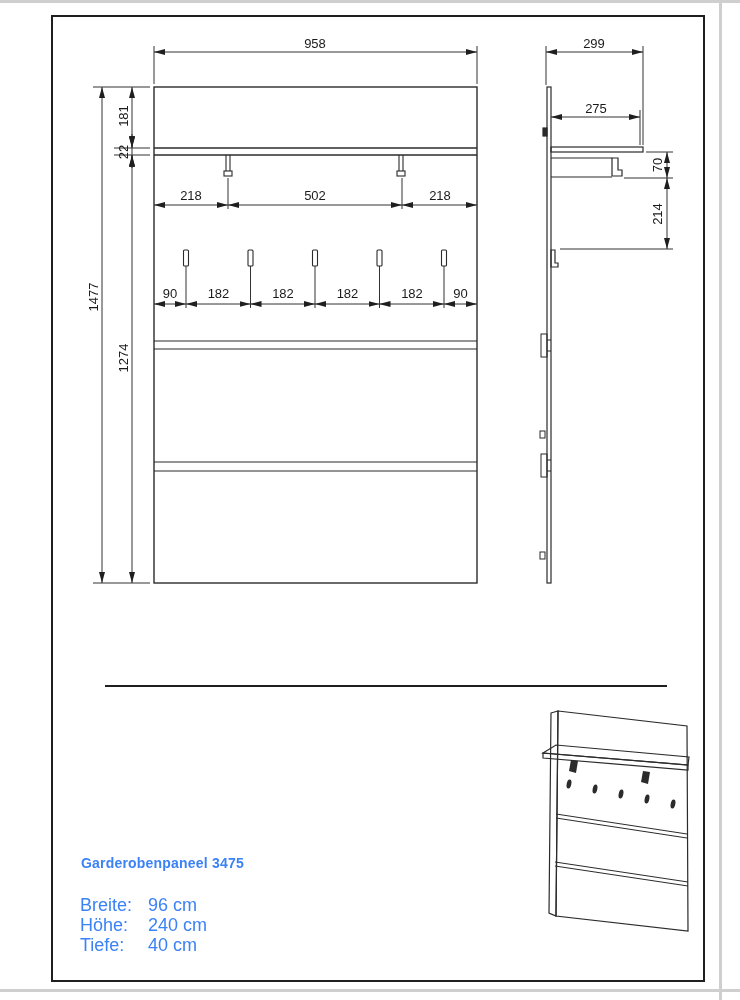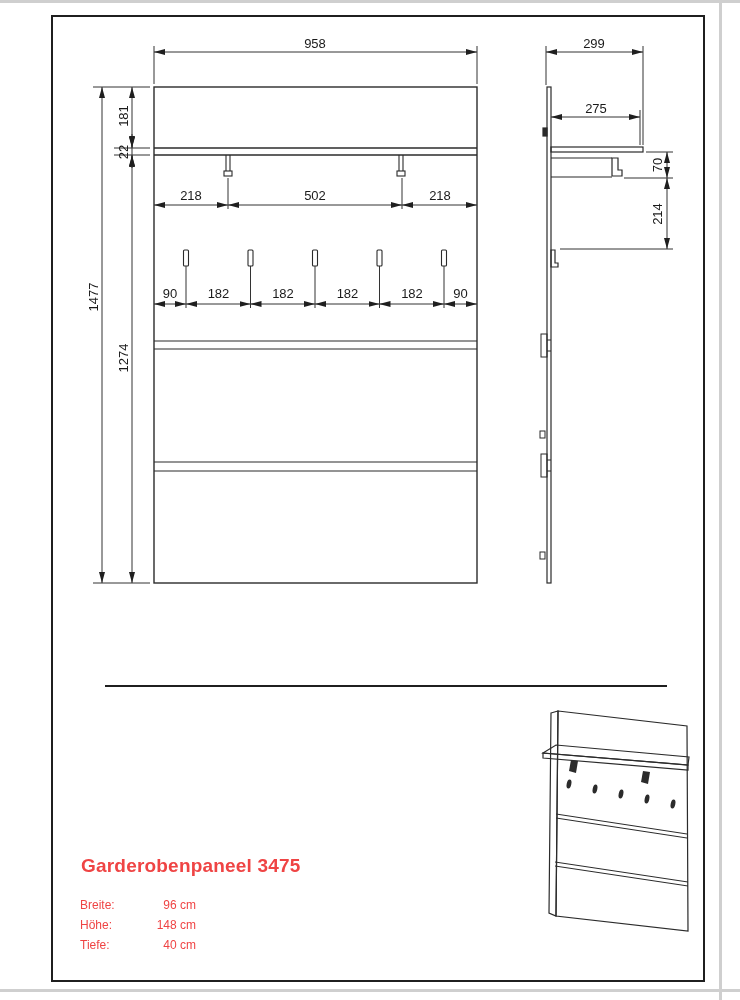--- a/index.html
+++ b/index.html
@@ -1,28 +1,28 @@
 <!DOCTYPE html>
 <html><head>
 <meta charset="utf-8">
 <style>
   html,body{margin:0;padding:0;background:#fff;}
   #page{position:relative;width:740px;height:1000px;background:#fff;overflow:hidden;
-        font-family:"Liberation Sans", sans-serif;color:#ef4444;}
+        font-family:"Liberation Sans", sans-serif;color:#3b82f6;}
   .edge{position:absolute;background:#cfcfcf;}
   #edge-top{left:0;top:0;width:740px;height:3px;}
   #edge-right{left:719px;top:0;width:3px;height:1000px;}
   #edge-bottom{left:0;top:989px;width:740px;height:3px;}
   #sheet-border{position:absolute;left:51px;top:15px;width:650px;height:963px;
                 border:2px solid #1f1f1f;}
   svg{position:absolute;left:0;top:0;}
   svg text{font-family:"Liberation Sans", sans-serif;font-size:13px;fill:#1a1a1a;}
-  #product-title{position:absolute;left:81px;top:855px;font-size:19px;font-weight:bold;
+  #product-title{position:absolute;left:81px;top:855px;font-size:14px;font-weight:bold;
                  letter-spacing:0.2px;}
-  #spec-table{position:absolute;left:80px;top:895px;font-size:12px;line-height:20px;}
+  #spec-table{position:absolute;left:80px;top:895px;font-size:18px;line-height:20px;}
   .spec-row{white-space:nowrap;}
   .spec-label{display:inline-block;width:68px;}
   .spec-value{display:inline-block;width:48px;text-align:right;}
 </style>
 </head>
 <body>
 
 <div id="page">
   <div id="edge-top" class="edge"></div>
   <div id="edge-right" class="edge"></div>
@@ -188,19 +188,19 @@
       </g>
     </g>
   </svg>
 
   <div id="product-title">Garderobenpaneel 3475</div>
   <div id="spec-table">
     <div class="spec-row">
       <span class="spec-label">Breite:</span><span class="spec-value">96 cm</span>
     </div>
     <div class="spec-row">
-      <span class="spec-label">Höhe:</span><span class="spec-value">148 cm</span>
+      <span class="spec-label">Höhe:</span><span class="spec-value">240 cm</span>
     </div>
     <div class="spec-row">
       <span class="spec-label">Tiefe:</span><span class="spec-value">40 cm</span>
     </div>
   </div>
 </div>
 
 </body></html>

